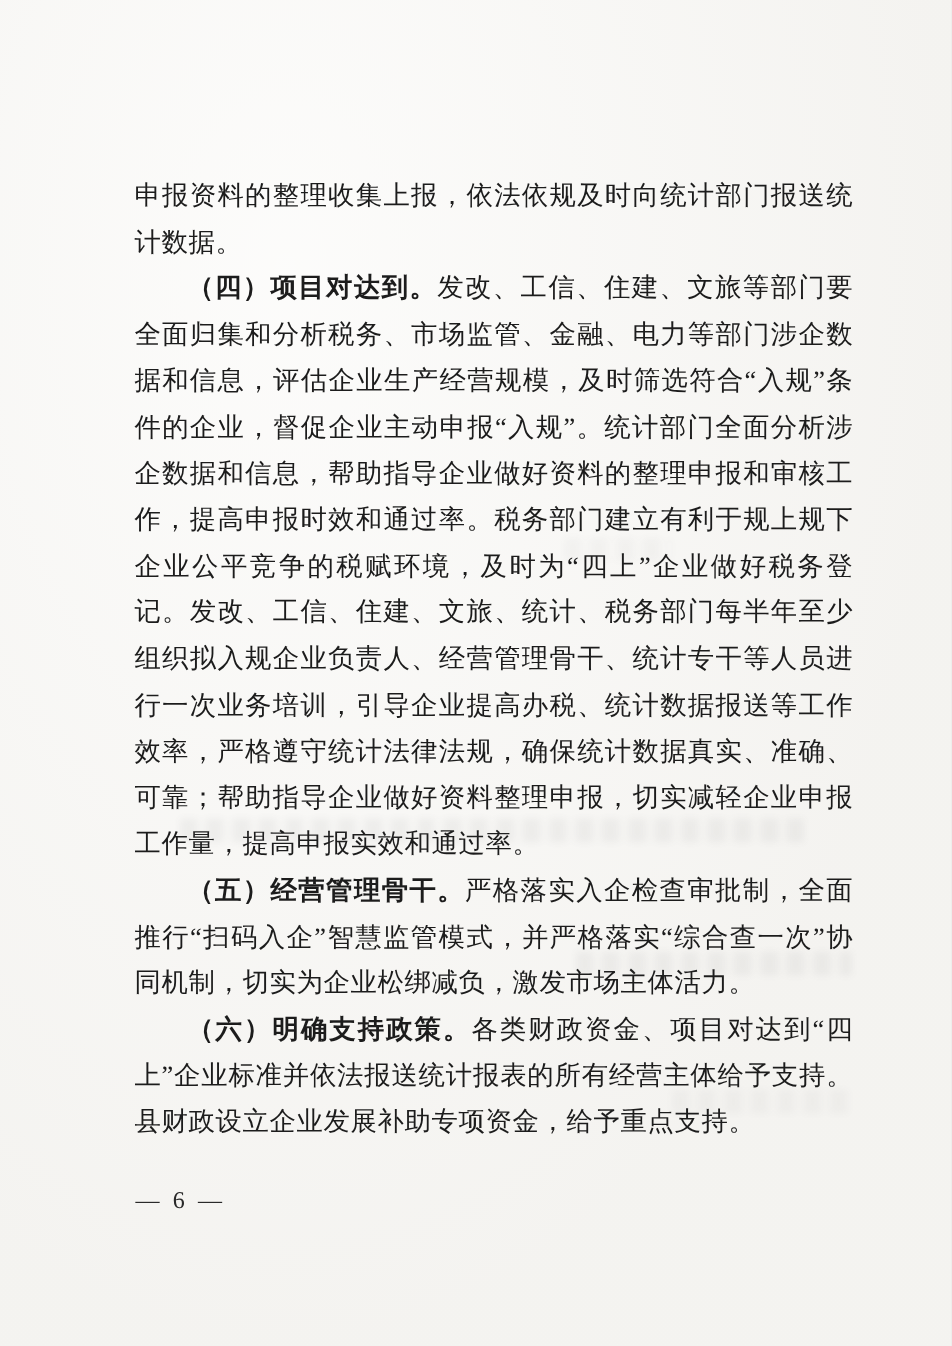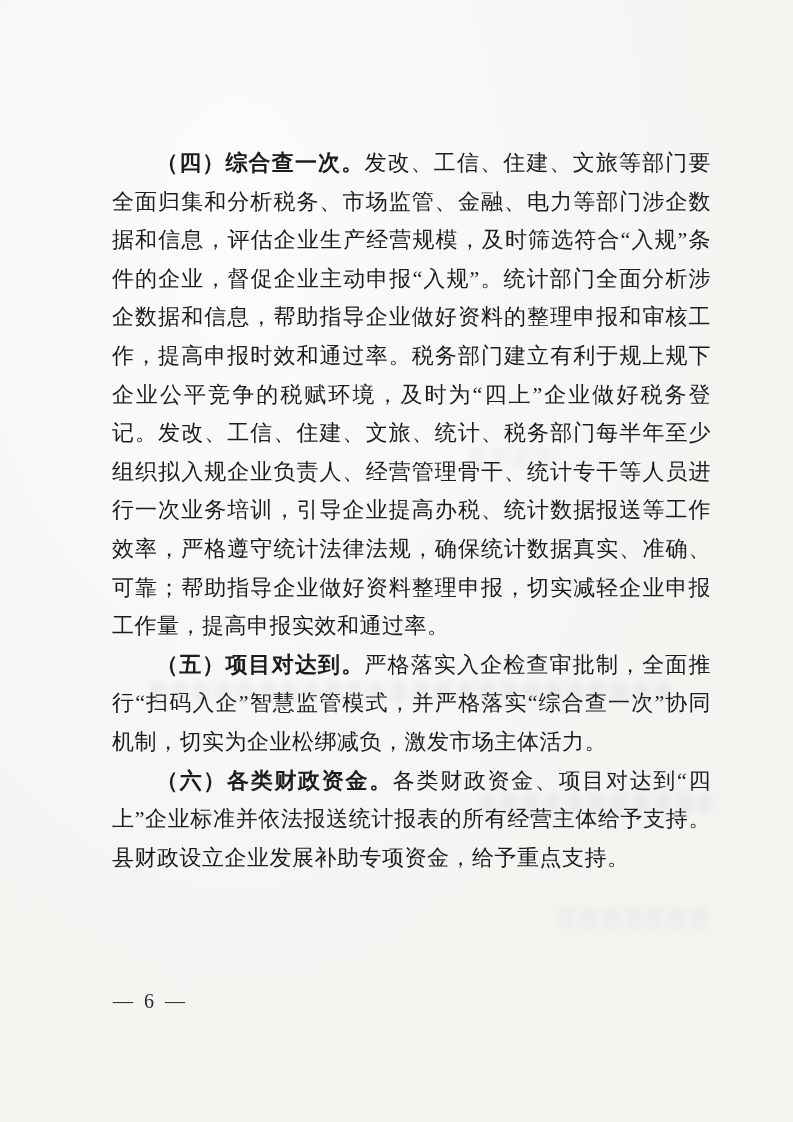--- a/index.html
+++ b/index.html
@@ -66,26 +66,27 @@
   .ghost.g3 { left: 470px; top: 448px; width: 90px; opacity: 0.10; }
   .ghost.g4 { left: 560px; top: 908px; width: 150px; opacity: 0.12; }
 </style>
 </head>
 <body>
 
 <div class="page">
 
   <div class="body-text">
 
+    <p class="para"><span>申报资料的整理收集上报，依法依规及时向统计部门报送统计数据。</span></p>
 
-    <p class="para indent"><span class="lead">（四）综合查一次。</span><span>发改、工信、住建、文旅等部门要全面归集和分析税务、市场监管、金融、电力等部门涉企数据和信息，评估企业生产经营规模，及时筛选符合“入规”条件的企业，督促企业主动申报“入规”。统计部门全面分析涉企数据和信息，帮助指导企业做好资料的整理申报和审核工作，提高申报时效和通过率。税务部门建立有利于规上规下企业公平竞争的税赋环境，及时为“四上”企业做好税务登记。发改、工信、住建、文旅、统计、税务部门每半年至少组织拟入规企业负责人、经营管理骨干、统计专干等人员进行一次业务培训，引导企业提高办税、统计数据报送等工作效率，严格遵守统计法律法规，确保统计数据真实、准确、可靠；帮助指导企业做好资料整理申报，切实减轻企业申报工作量，提高申报实效和通过率。</span></p>
+    <p class="para indent"><span class="lead">（四）项目对达到。</span><span>发改、工信、住建、文旅等部门要全面归集和分析税务、市场监管、金融、电力等部门涉企数据和信息，评估企业生产经营规模，及时筛选符合“入规”条件的企业，督促企业主动申报“入规”。统计部门全面分析涉企数据和信息，帮助指导企业做好资料的整理申报和审核工作，提高申报时效和通过率。税务部门建立有利于规上规下企业公平竞争的税赋环境，及时为“四上”企业做好税务登记。发改、工信、住建、文旅、统计、税务部门每半年至少组织拟入规企业负责人、经营管理骨干、统计专干等人员进行一次业务培训，引导企业提高办税、统计数据报送等工作效率，严格遵守统计法律法规，确保统计数据真实、准确、可靠；帮助指导企业做好资料整理申报，切实减轻企业申报工作量，提高申报实效和通过率。</span></p>
 
-    <p class="para indent"><span class="lead">（五）项目对达到。</span><span>严格落实入企检查审批制，全面推行“扫码入企”智慧监管模式，并严格落实“综合查一次”协同机制，切实为企业松绑减负，激发市场主体活力。</span></p>
+    <p class="para indent"><span class="lead">（五）经营管理骨干。</span><span>严格落实入企检查审批制，全面推行“扫码入企”智慧监管模式，并严格落实“综合查一次”协同机制，切实为企业松绑减负，激发市场主体活力。</span></p>
 
-    <p class="para indent"><span class="lead">（六）各类财政资金。</span><span>各类财政资金、项目对达到“四上”企业标准并依法报送统计报表的所有经营主体给予支持。县财政设立企业发展补助专项资金，给予重点支持。</span></p>
+    <p class="para indent"><span class="lead">（六）明确支持政策。</span><span>各类财政资金、项目对达到“四上”企业标准并依法报送统计报表的所有经营主体给予支持。县财政设立企业发展补助专项资金，给予重点支持。</span></p>
 
 
   </div>
 
   <div class="ghost g1"></div>
   <div class="ghost g2"></div>
   <div class="ghost g3"></div>
   <div class="ghost g4"></div>
 
   <div class="page-number">— 6 —</div>

